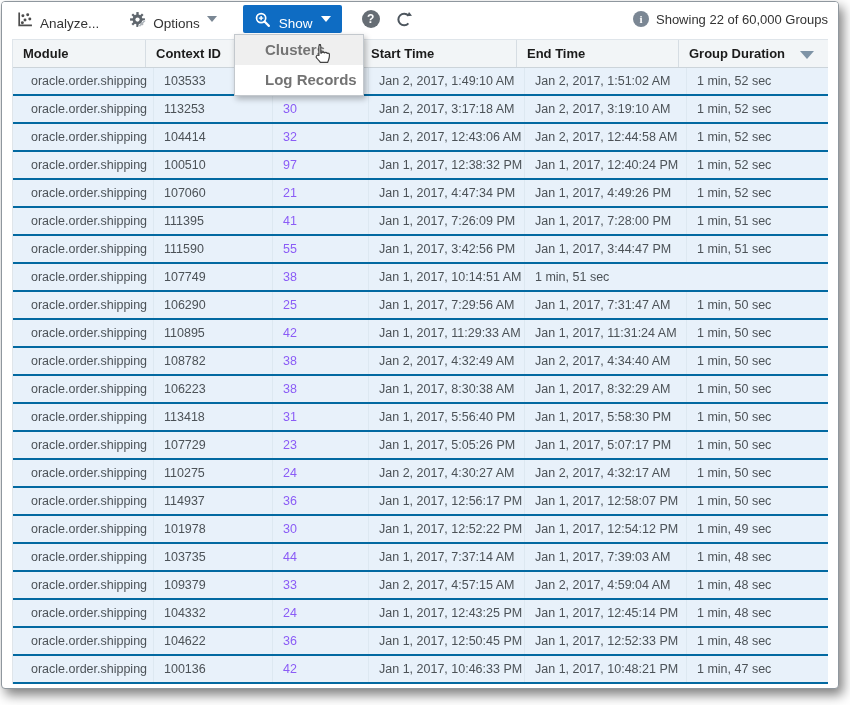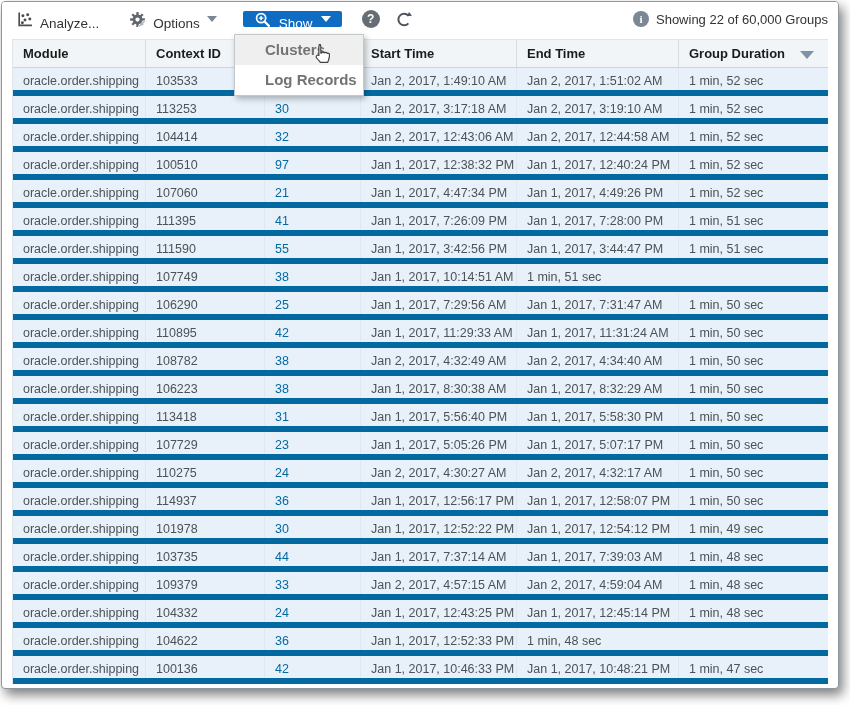--- a/index.html
+++ b/index.html
@@ -15,21 +15,21 @@
   
   .toolbar { display: flex; align-items: center; height: 34px; padding: 0 8px 0 14px; background: #fff; }
   .tbtn { display: flex; align-items: center; gap: 7px; color: #333; font-size: 13.5px; cursor: default; }
   .tbtn .lbl { white-space: nowrap; margin-top: 8px; }
   .icon16 { width: 17px; height: 17px; display: block; }
   .caret-gray { width: 0; height: 0; border-left: 5px solid transparent; border-right: 5px solid transparent; border-top: 6px solid #7a8794; }
   .caret-white { width: 0; height: 0; border-left: 5px solid transparent; border-right: 5px solid transparent; border-top: 6px solid #fff; }
   .btn-analyze { margin-right: 30px; }
   .btn-options { margin-right: 26px; }
   .btn-show {
-    background: #0e6cc3; color: #fff; height: 16px; padding: 0 11px; border-radius: 2px;
+    background: #0e6cc3; color: #fff; height: 28px; padding: 0 11px; border-radius: 2px;
     margin-right: 20px; display: flex; align-items: center; gap: 8px; font-size: 13.5px;
   }
   .btn-help { width: 18px; height: 18px; border-radius: 50%; background: #666d74; color: #fff;
     font-size: 12px; font-weight: bold; display: flex; align-items: center; justify-content: center; margin-right: 15px; }
   .spacer { flex: 1; }
   .status { display: flex; align-items: center; gap: 7px; font-size: 13px; color: #333; padding-right: 2px; }
   .info-dot { width: 16px; height: 16px; border-radius: 50%; background: #7b8794; color: #fff;
     font-size: 11px; font-weight: bold; font-family: "Liberation Serif", serif;
     display: flex; align-items: center; justify-content: center; }
 
@@ -37,25 +37,25 @@
   .table-wrap { position: absolute; left: 10px; right: 10px; top: 37px;
     border-top: 1px solid #dfe5ea; border-left: 1px solid #dfe5ea; }
   .grid-row { display: grid; grid-template-columns: 133px 119px 96px 156px 162px 1fr; }
   .thead { background: #f2f5f7; border-bottom: 1px solid #ccd4da; }
   .hcell { height: 27px; line-height: 27px; padding-left: 10px; font-size: 13px; font-weight: bold;
     color: #1b1b1b; border-right: 1px solid #d6dde3; position: relative; white-space: nowrap; }
   .hcell:last-child { border-right: none; }
   .sort-tri { position: absolute; right: 14px; top: 11px; width: 0; height: 0;
     border-left: 7px solid transparent; border-right: 7px solid transparent; border-top: 8px solid #7e93a6; }
 
-  .trow { height: 28px; border-bottom: 6px solid #0369a1; background: #e8f1fa; }
+  .trow { height: 28px; border-bottom: 2px solid #0369a1; background: #e8f1fa; padding-left: 8px; }
   .cell { line-height: 26px; padding-left: 10px; font-size: 12.5px; color: #4c5257;
     border-right: 1px solid #dde8f1; white-space: nowrap; overflow: hidden; }
   .cell:last-child { border-right: none; }
-  .cell.link { color: #0369a1; cursor: pointer; }
+  .cell.link { color: #8b5cf6; cursor: pointer; }
 
   
   .menu { position: absolute; left: 232px; top: 32px; width: 130px; background: #fff;
     border: 1px solid #c3c8cd; box-shadow: 2px 3px 6px rgba(0,0,0,0.28); z-index: 20; }
   .menu-item { height: 30px; line-height: 30px; padding-left: 30px; font-size: 15px; color: #737373; white-space: nowrap; font-weight: bold; }
   .menu-item.hovered { background: #efefef; }
 
   .cursor { position: absolute; left: 309px; top: 40px; z-index: 30; }
 </style>
 </head>
@@ -291,20 +291,21 @@
           <div class="cell">104332</div>
           <div class="cell link">24</div>
           <div class="cell">Jan 1, 2017, 12:43:25 PM</div>
           <div class="cell">Jan 1, 2017, 12:45:14 PM</div>
           <div class="cell">1 min, 48 sec</div>
         </div>
         <div class="grid-row trow">
           <div class="cell">oracle.order.shipping</div>
           <div class="cell">104622</div>
           <div class="cell link">36</div>
+          <div class="cell">Jan 1, 2017, 12:50:45 PM</div>
           <div class="cell">Jan 1, 2017, 12:52:33 PM</div>
           <div class="cell">1 min, 48 sec</div>
         </div>
         <div class="grid-row trow">
           <div class="cell">oracle.order.shipping</div>
           <div class="cell">100136</div>
           <div class="cell link">42</div>
           <div class="cell">Jan 1, 2017, 10:46:33 PM</div>
           <div class="cell">Jan 1, 2017, 10:48:21 PM</div>
           <div class="cell">1 min, 47 sec</div>

